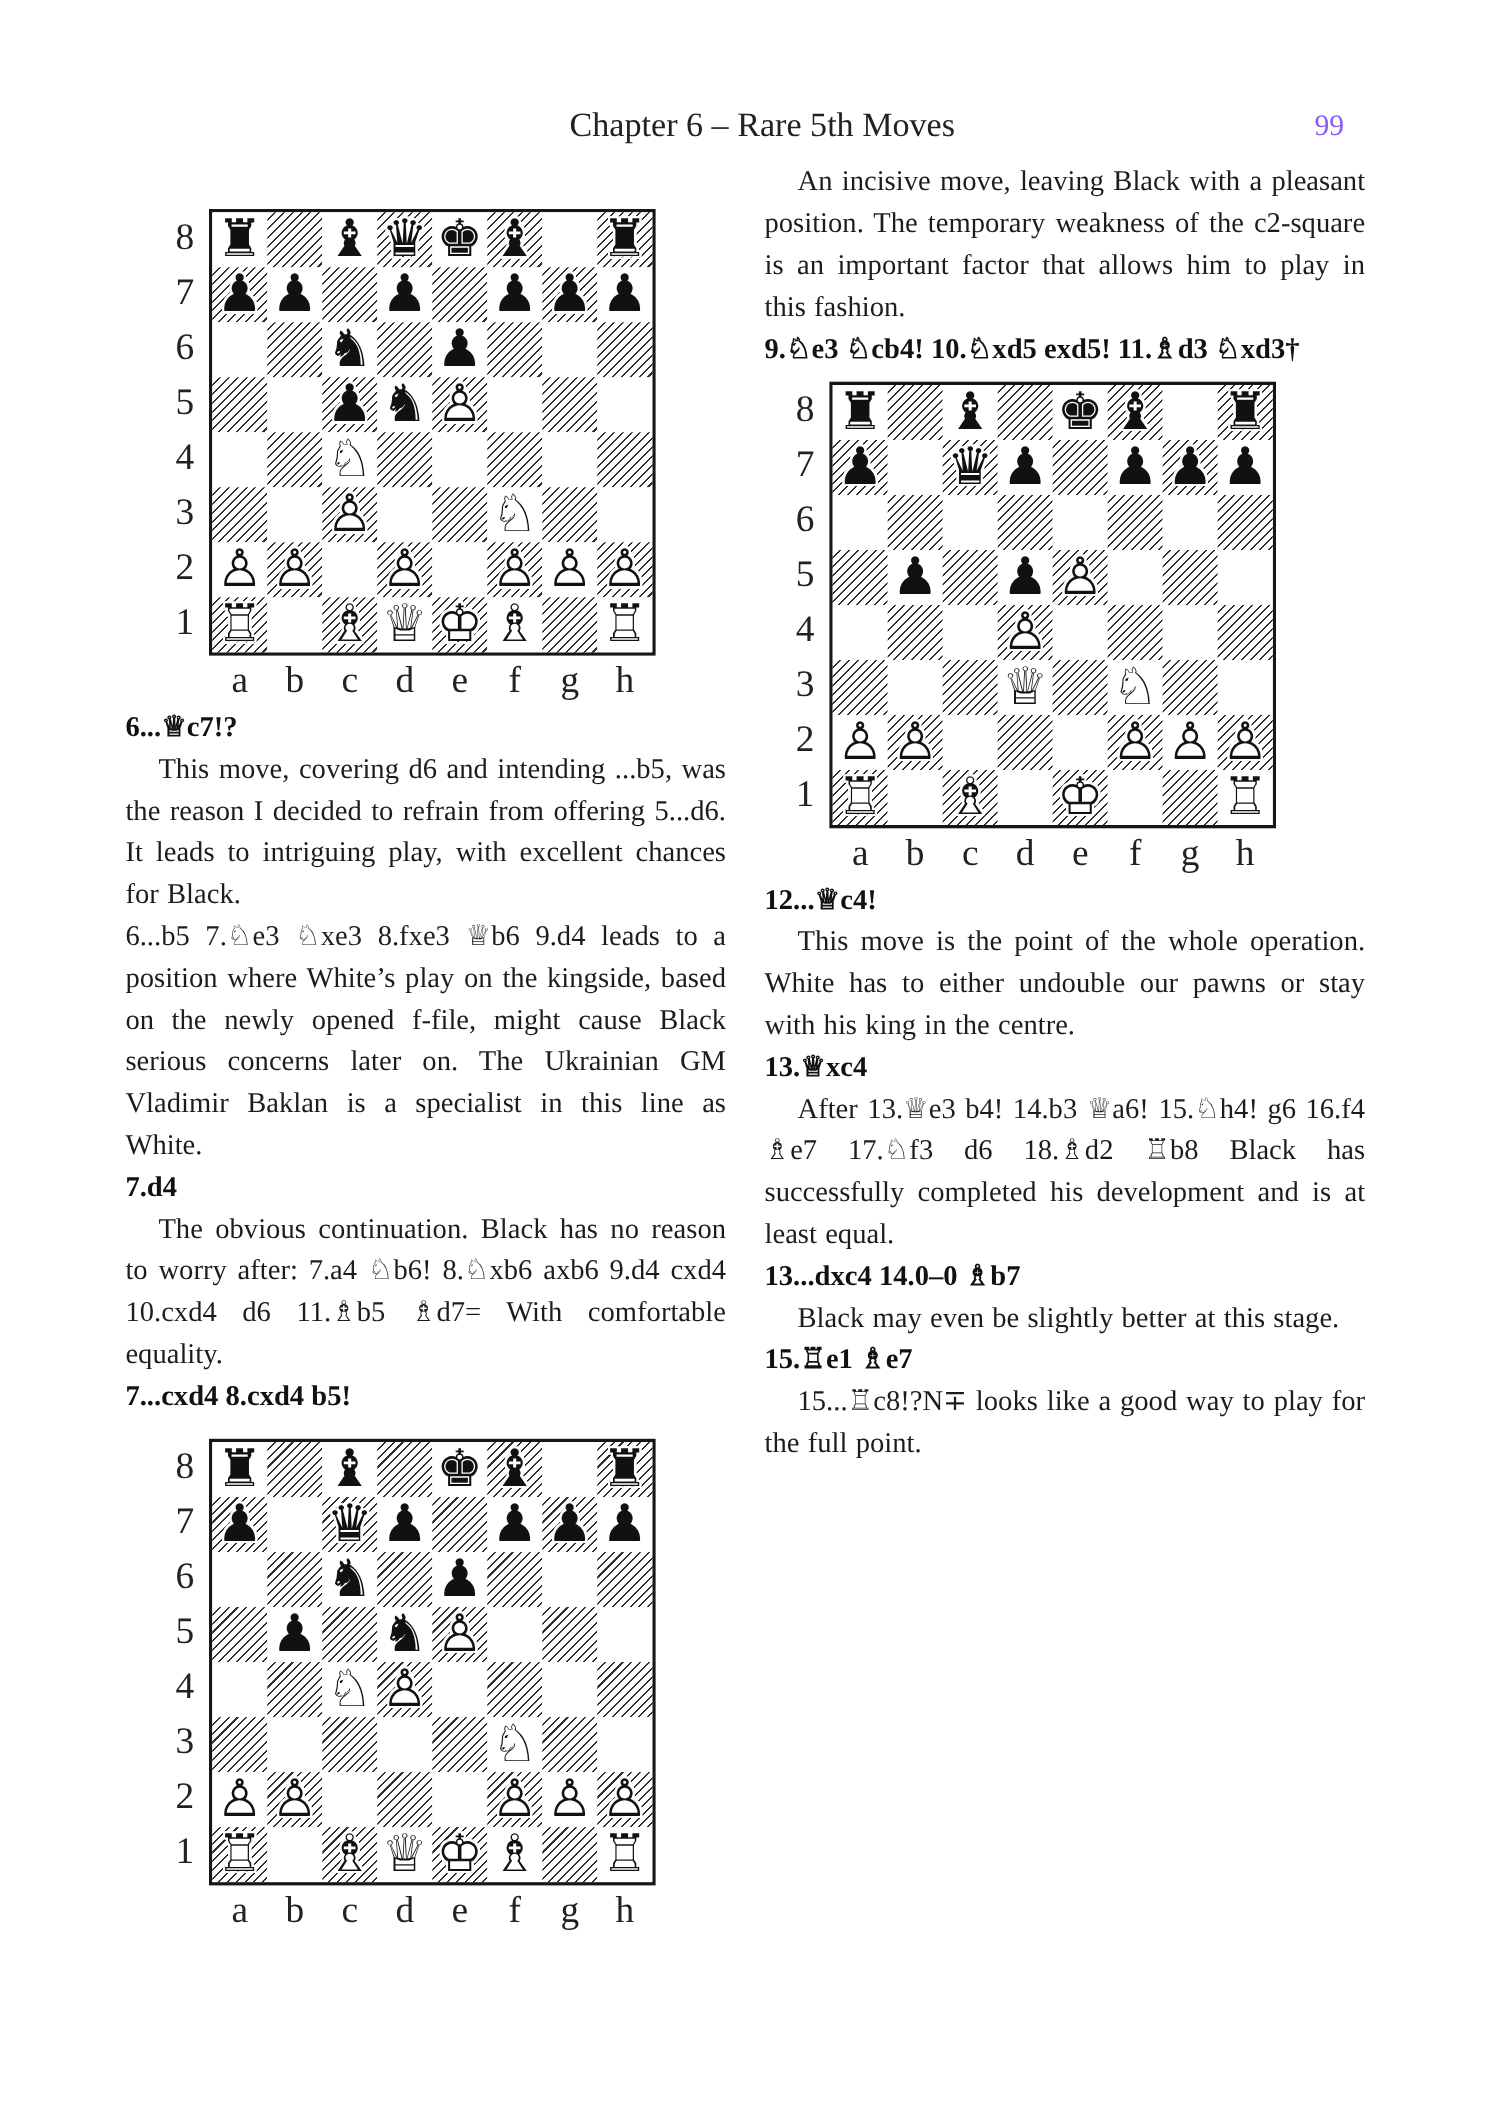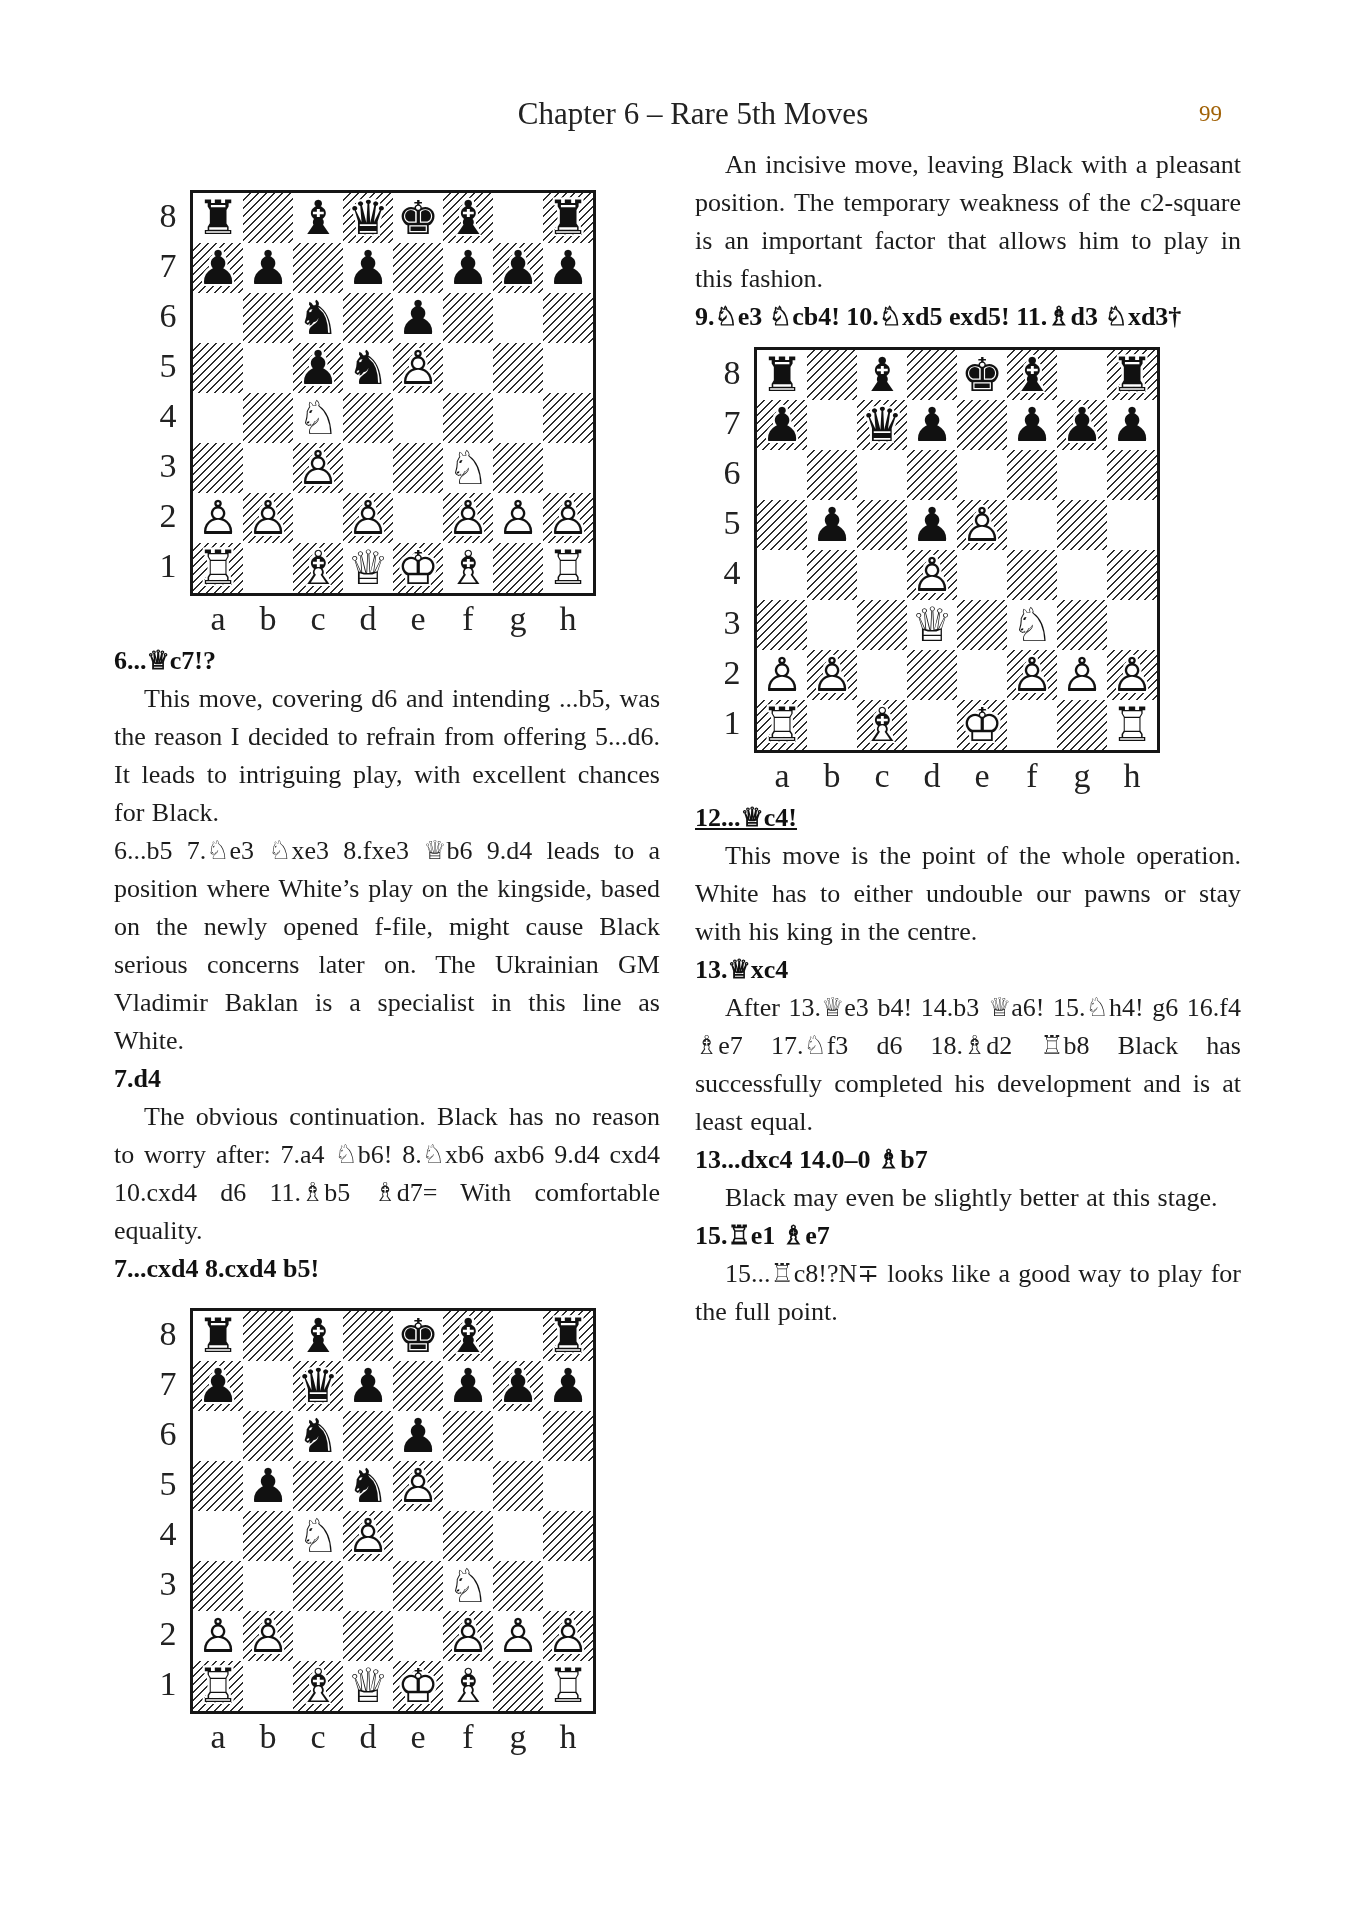--- a/index.html
+++ b/index.html
@@ -8,21 +8,21 @@
     font-family:"Liberation Serif","DejaVu Serif",serif;color:#1c1c1c;
     -webkit-font-smoothing:antialiased;
   }
   .page{position:absolute;inset:0;background:#fff;overflow:hidden;}
 
   .header-title{
     position:absolute;top:96px;left:16px;width:1354px;text-align:center;
     font-size:31px;line-height:36px;color:#222;
   }
   .page-number{
-    position:absolute;top:96px;right:132px;font-size:23px;line-height:36px;color:#a16207;
+    position:absolute;top:96px;right:132px;font-size:27px;line-height:36px;color:#8b5cf6;
   }
 
   .col{position:absolute;top:146px;width:546px;}
   .col-left{left:114px;}
   .col-right{left:695px;}
 
   p.body{
     font-size:26px;line-height:38px;margin:0;text-align:justify;
     text-align-last:left;word-spacing:1px;
   }
@@ -66,21 +66,21 @@
   .m-h1{margin-top:12px;}
   .p1{margin-top:5px;}
   .p2{margin-top:10px;}
   .m-h2{margin-top:10px;}
   .m-h3{margin-top:13px;}
   .d2{margin-top:20px;}
 
   .rp1{margin-top:52px;}
   .r-h1{margin-top:28px;}
   .d3{margin-top:11px;}
-  .r-h2{margin-top:19px;text-decoration:underline;}
+  .r-h2{margin-top:19px;}
   .r-h3{margin-top:25px;}
   .r-h4{margin-top:22px;}
   .r-h5{margin-top:31px;}
 </style>
 </head>
 <body>
 
 <div class="page">
 
   <div class="header-title">Chapter 6 – Rare 5th Moves</div>

